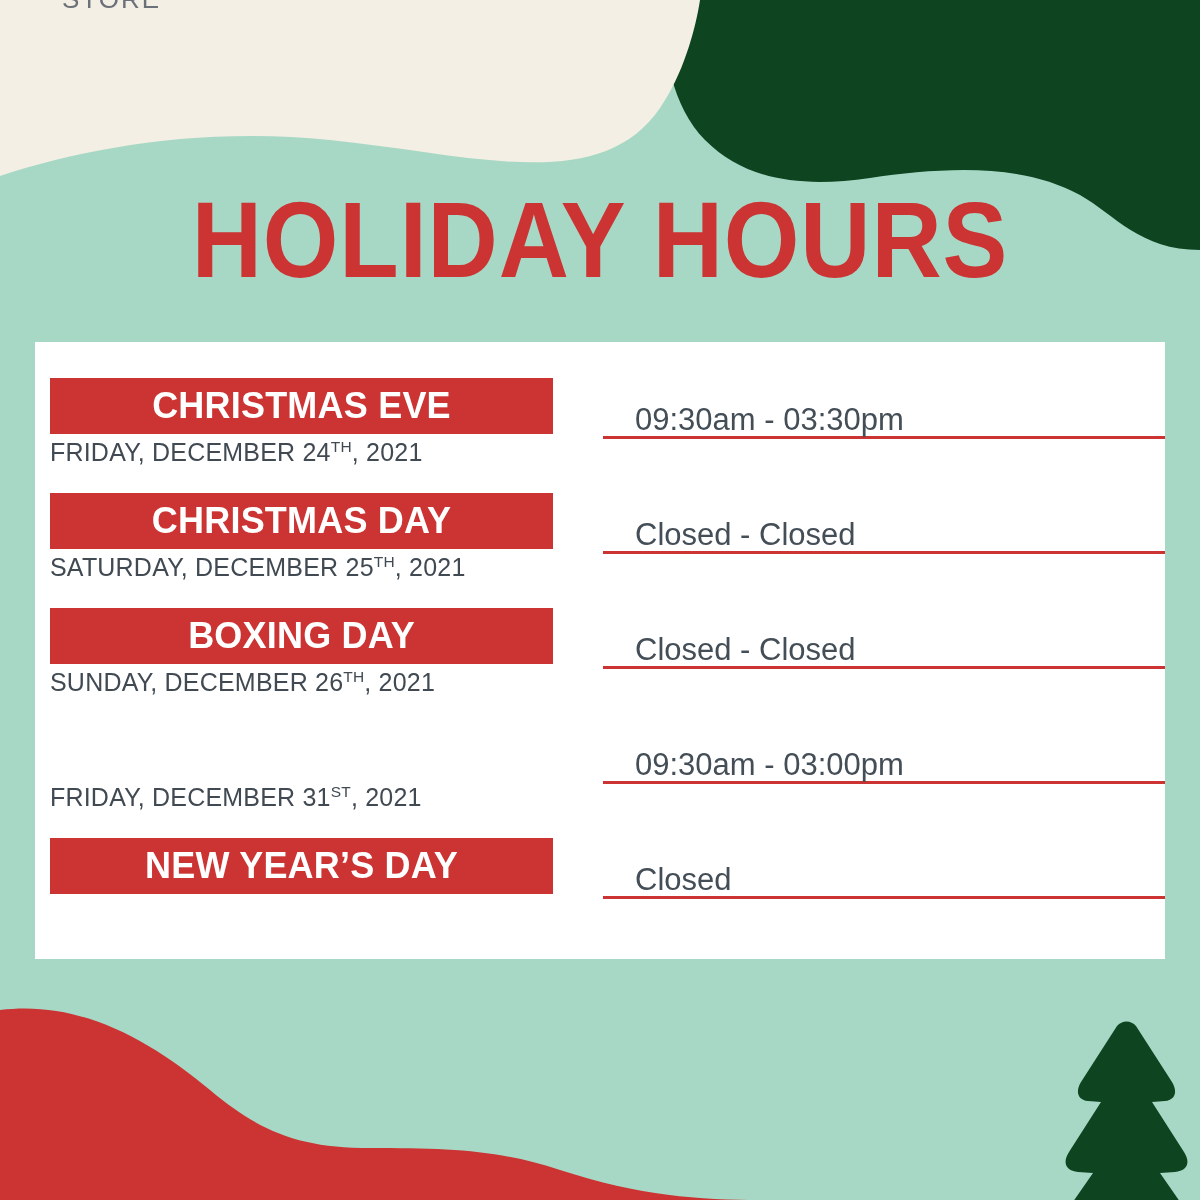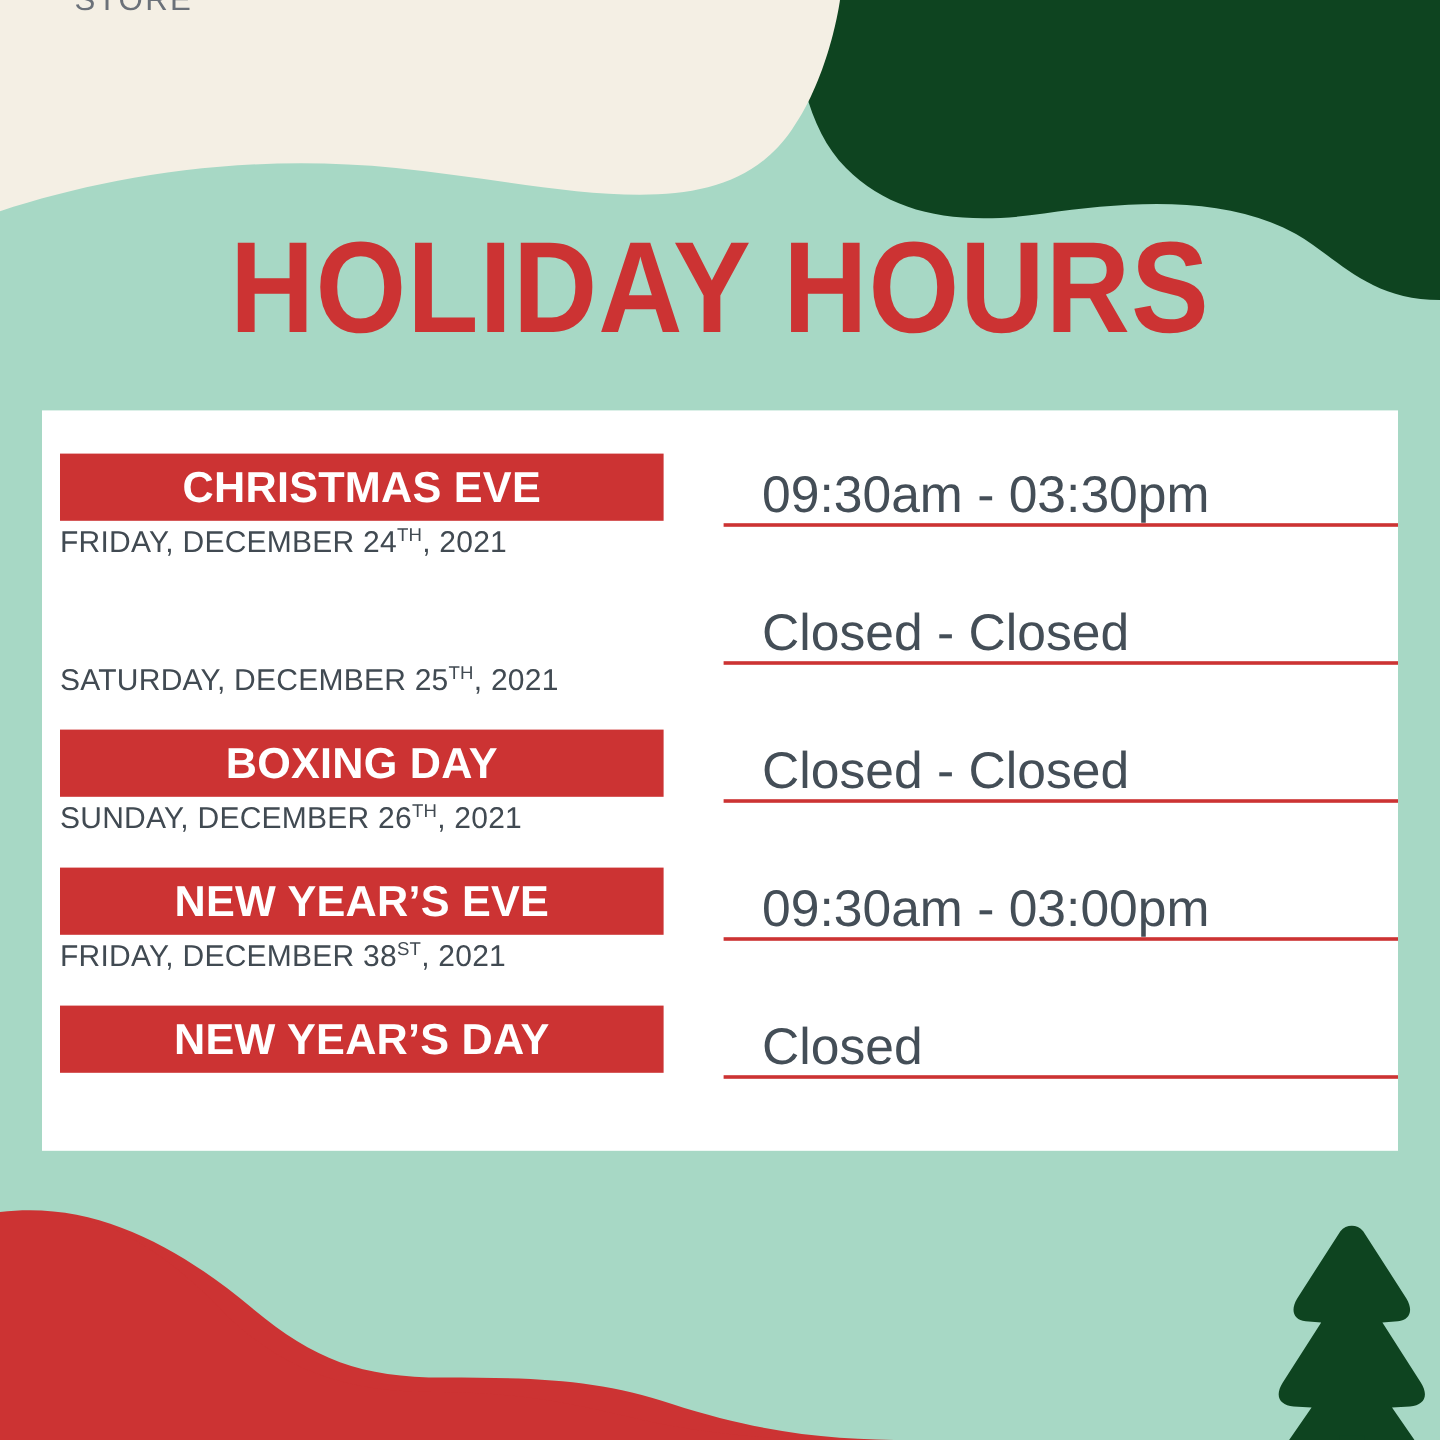--- a/index.html
+++ b/index.html
@@ -117,21 +117,21 @@
     left: 568px;
     top: 0;
     width: 562px;
     height: 58px;
     border-bottom: 3px solid #CC3333;
     display: flex;
     align-items: flex-end;
   }
   .hours-value {
     color: #444E57;
-    font-size: 43px;
+    font-size: 31px;
     font-weight: 400;
     line-height: 1.08;
     white-space: nowrap;
     padding-left: 32px;
   }
 
   
   .topcrop {
     position: absolute;
     left: 62px;
@@ -183,41 +183,41 @@
         <div class="banner">
           <span class="banner-label">CHRISTMAS EVE</span>
         </div>
         <div class="date"><span>FRIDAY, DECEMBER 24</span><sup>TH</sup><span>, 2021</span></div>
         <div class="hours">
           <span class="hours-value">09:30am - 03:30pm</span>
         </div>
       </div>
 
       <div class="row r1">
+        <div class="banner">
+          <span class="banner-label">CHRISTMAS DAY</span>
+        </div>
         <div class="date"><span>SATURDAY, DECEMBER 25</span><sup>TH</sup><span>, 2021</span></div>
         <div class="hours">
           <span class="hours-value">Closed - Closed</span>
         </div>
       </div>
 
       <div class="row r2">
         <div class="banner">
           <span class="banner-label">BOXING DAY</span>
         </div>
         <div class="date"><span>SUNDAY, DECEMBER 26</span><sup>TH</sup><span>, 2021</span></div>
         <div class="hours">
           <span class="hours-value">Closed - Closed</span>
         </div>
       </div>
 
       <div class="row r3">
-        <div class="banner">
-          <span class="banner-label">NEW YEAR’S EVE</span>
-        </div>
-        <div class="date"><span>FRIDAY, DECEMBER 38</span><sup>ST</sup><span>, 2021</span></div>
+        <div class="date"><span>FRIDAY, DECEMBER 31</span><sup>ST</sup><span>, 2021</span></div>
         <div class="hours">
           <span class="hours-value">09:30am - 03:00pm</span>
         </div>
       </div>
 
       <div class="row r4">
         <div class="banner">
           <span class="banner-label">NEW YEAR’S DAY</span>
         </div>
         <div class="hours">

